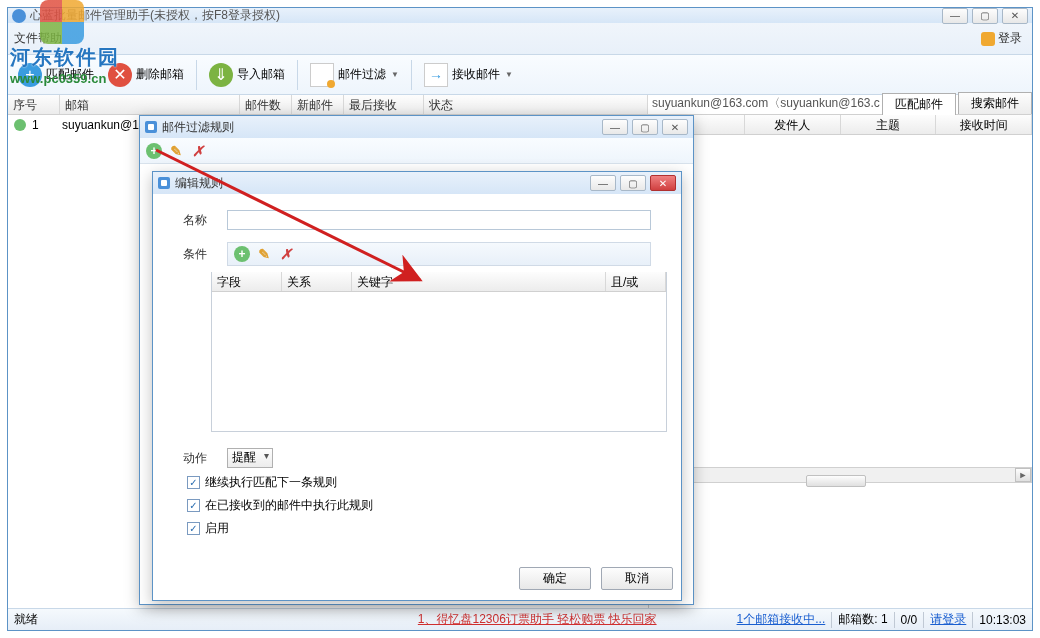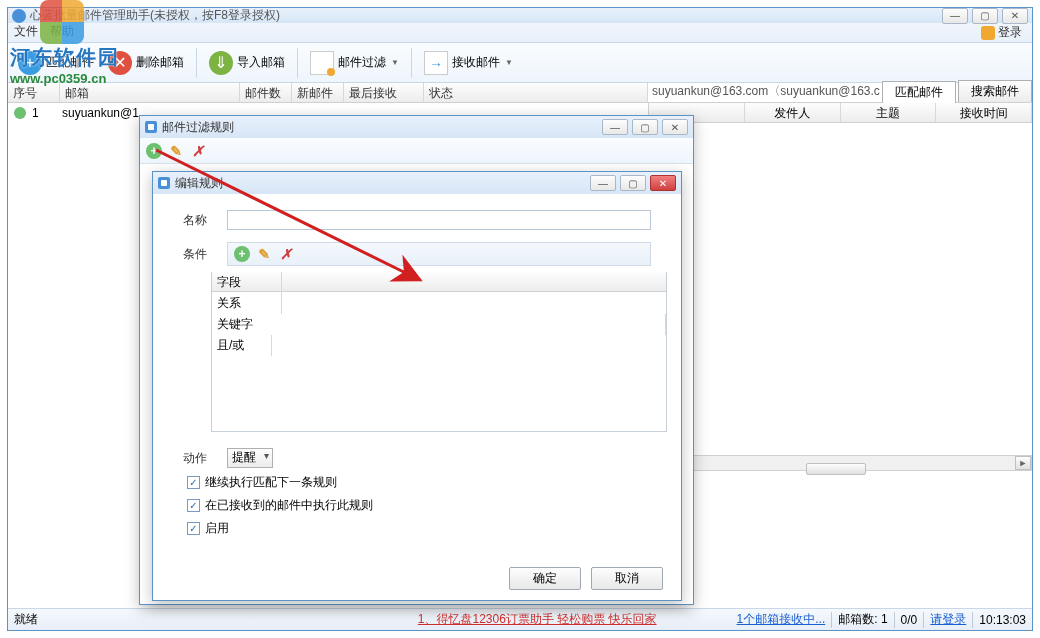--- a/index.html
+++ b/index.html
@@ -7,21 +7,21 @@
 
 
 .main-window { position: absolute; left: 7px; top: 7px; width: 1026px; height: 624px; border: 1px solid #5c93c6; background: #fff; }
 .main-titlebar { height: 15px; background: linear-gradient(#e8f1fb, #d6e6f7); display: flex; align-items: center; padding: 0 4px; }
 .main-titlebar .app-icon { width: 14px; height: 14px; background: #4a90d9; border-radius: 50%; margin-right: 4px; }
 .main-titlebar .title { flex: 1; color: #555; }
 .win-controls { display: flex; gap: 4px; }
 .win-btn { width: 26px; height: 16px; background: linear-gradient(#fdfdfd, #e8e8e8); border: 1px solid #a8b8c8; border-radius: 2px; display: flex; align-items: center; justify-content: center; font-size: 10px; color: #555; }
 .win-btn.close-red { background: linear-gradient(#f08080, #d04040); color: #fff; border-color: #b03030; }
 
-.menubar { height: 20px; display: flex; padding: 0 6px; gap: 12px; background: linear-gradient(#f0f5fb, #e8f0f9); border-bottom: 1px solid #c8d8e8; }
+.menubar { height: 32px; display: flex; align-items: center; padding: 0 6px; gap: 0; background: linear-gradient(#f0f5fb, #e8f0f9); border-bottom: 1px solid #c8d8e8; }
 .menubar .menu-item { color: #333; }
 .login-link { display: flex; align-items: center; gap: 3px; color: #333; margin-left: auto; margin-right: 4px; }
 .login-link .user-icon { width: 14px; height: 14px; background: #f0a830; border-radius: 3px; }
 
 .toolbar { height: 40px; display: flex; align-items: center; padding: 0 4px; gap: 2px; background: linear-gradient(#f9fcff,#eef5fc); border-bottom: 1px solid #c8d8e8; }
 .tool-btn { display: flex; align-items: center; gap: 4px; padding: 2px 6px; }
 .tool-btn .tb-icon { width: 24px; height: 24px; border-radius: 50%; display: flex; align-items: center; justify-content: center; font-size: 16px; color: #fff; }
 .tb-add { background: #3a9ce0; }
 .tb-del { background: #e05040; }
 .tb-imp { background: #7cb342; border-radius: 3px; }
@@ -76,27 +76,27 @@
 #dlg-filter { left: 139px; top: 115px; width: 555px; height: 490px; }
 
 
 #dlg-edit { left: 152px; top: 171px; width: 530px; height: 430px; }
 #dlg-edit .body { padding: 10px 14px; }
 .frm-row { display:flex; align-items:center; margin: 6px 16px; gap: 8px; }
 .frm-row label { width: 36px; color:#333; }
 .txt-input { flex:1; height: 20px; border: 1px solid #b8c8d8; background:#fff; padding: 0 3px; }
 .cond-head { height: 24px; background: linear-gradient(#f5f9fd,#e8f0f9); border: 1px solid #d0dae6; display:flex; align-items:center; padding: 0 6px; gap: 6px; }
 .cond-table { border: 1px solid #c8d0da; border-top:none; height: 160px; background:#fff; }
-.cond-thead { height: 20px; background: linear-gradient(#fdfdfd,#ececec); border-bottom:1px solid #d0d0d0; display:flex;flex-direction:column; }
+.cond-thead { height: 20px; background: linear-gradient(#fdfdfd,#ececec); border-bottom:1px solid #d0d0d0; display:flex; }
 .cond-thead .th { border-right:1px solid #d8d8d8; padding:2px 5px; }
 .sel { height: 20px; border:1px solid #b0b0b0; background:linear-gradient(#fdfdfd,#ececec); padding: 0 16px 0 4px; position:relative; }
 .sel::after { content:"▾"; position:absolute; right:3px; top:1px; font-size:10px; color:#555; }
 .chk-row { display:flex; align-items:center; gap:5px; margin: 6px 0 6px 20px; }
 .chk { width:13px; height:13px; border:1px solid #7a9ac0; background:#fff; display:flex; align-items:center; justify-content:center; font-size:10px; color:#2a6db0; }
-.dlg-buttons { position:absolute; right:18px; bottom:10px; display:flex; gap:10px; }
+.dlg-buttons { position:absolute; right:8px; bottom:10px; display:flex; gap:10px; }
 .btn { width: 72px; height: 23px; background: linear-gradient(#fdfdfd,#e8e8e8); border:1px solid #a0a8b4; border-radius:2px; display:flex; align-items:center; justify-content:center; }
 
 
 .watermark { position:absolute; left:4px; top:0px; display:flex; align-items:center; pointer-events:none; z-index: 50; flex-direction: column; }
 .watermark .wm-logo { width:44px; height:44px; background: conic-gradient(#f0a830 0 25%, #3a9ce0 0 50%, #7cb342 0 75%, #e05040 0 100%); border-radius:8px; opacity:0.85; }
 .watermark .wm-text { margin-left:6px; }
 .watermark .wm-text .t1 { font-size:20px; font-weight:bold; color:#2676c0; letter-spacing:2px; text-shadow:0 0 2px #fff; }
 .watermark .wm-text .t2 { font-size:13px; font-weight:bold; color:#2a8a3a; }
 
 

